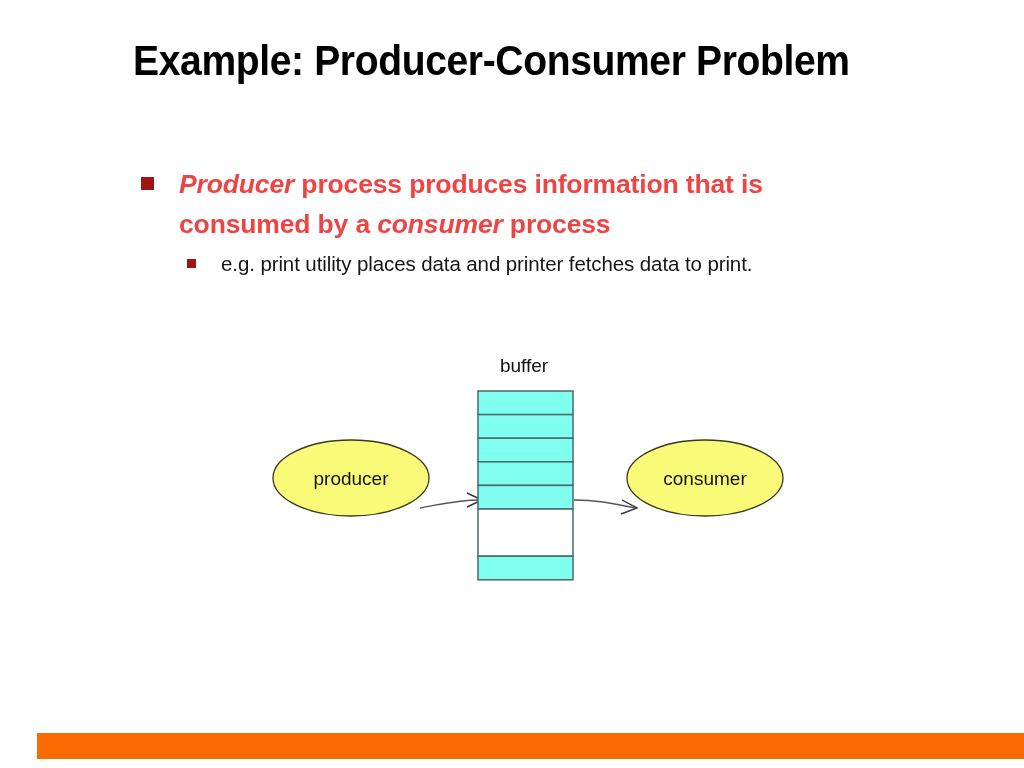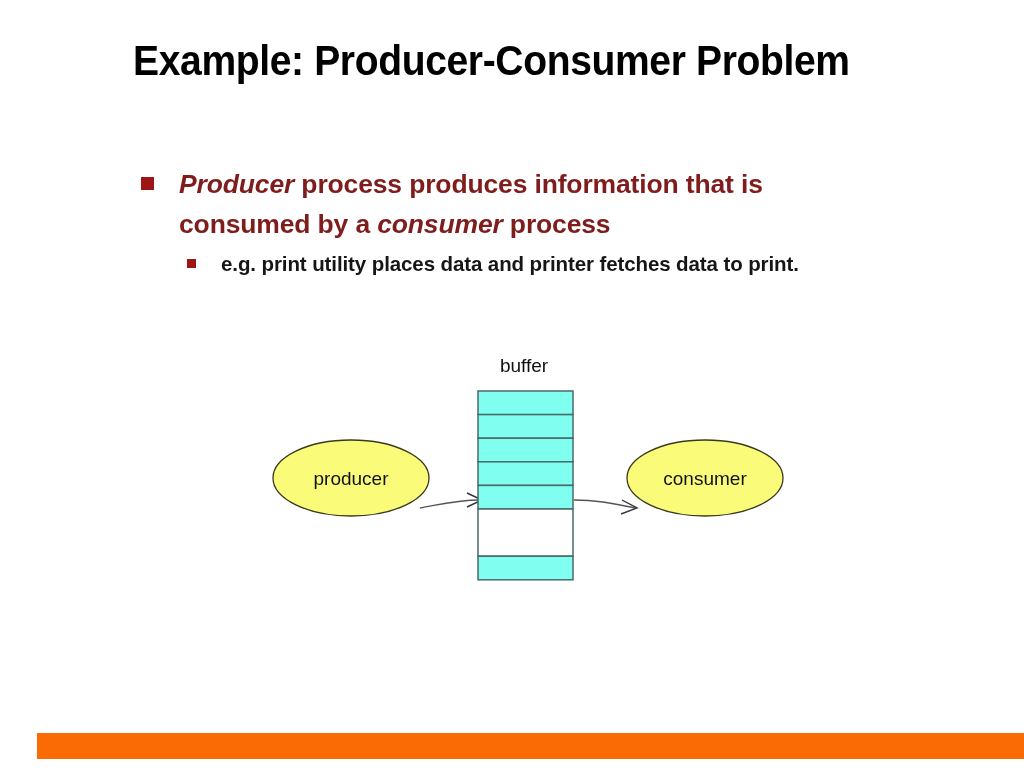--- a/index.html
+++ b/index.html
@@ -45,21 +45,21 @@
     left: 100px;
     top: 164px;
     width: 830px;
   }
 
   .bullet-l1 {
     position: relative;
     padding-left: 42px;
     font-size: 26.5px;
     font-weight: bold;
-    color: #7f1d1d;
+    color: #ef4444;
     line-height: 1.52;
     letter-spacing: -0.15px;
     margin: 0 0 4px 0;
     max-width: 700px;
   }
   .bullet-l1 .marker {
     position: absolute;
     left: 4px;
     top: 13px;
     width: 13px;
@@ -68,21 +68,21 @@
   }
   .bullet-l1 em {
     font-style: italic;
     font-weight: bold;
   }
 
   .bullet-l2 {
     position: relative;
     padding-left: 84px;
     font-size: 20.5px;
-    font-weight: bold;
+    font-weight: normal;
     color: #161616;
     line-height: 1.45;
     letter-spacing: -0.1px;
     margin: 3px 0 0 0;
   }
   .bullet-l2 .marker {
     position: absolute;
     left: 50px;
     top: 10px;
     width: 9px;

